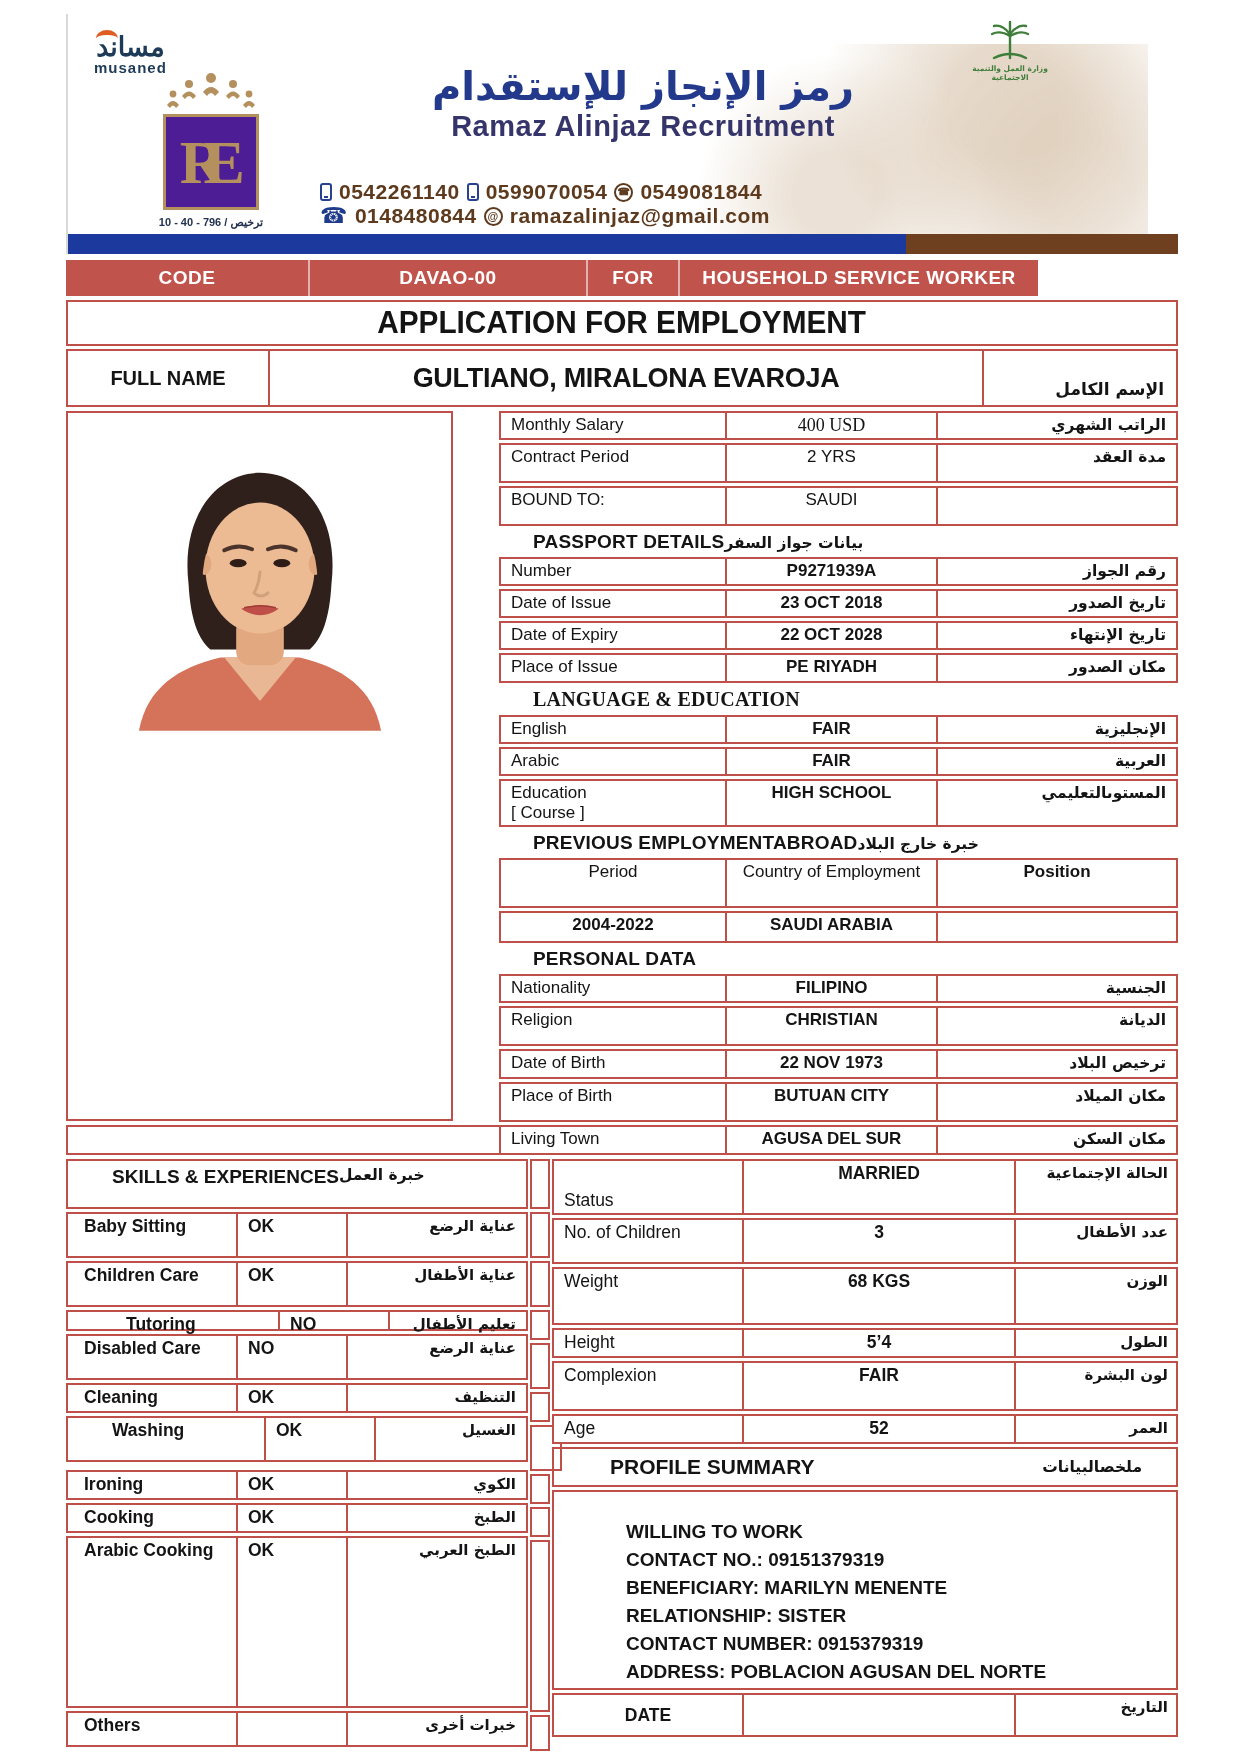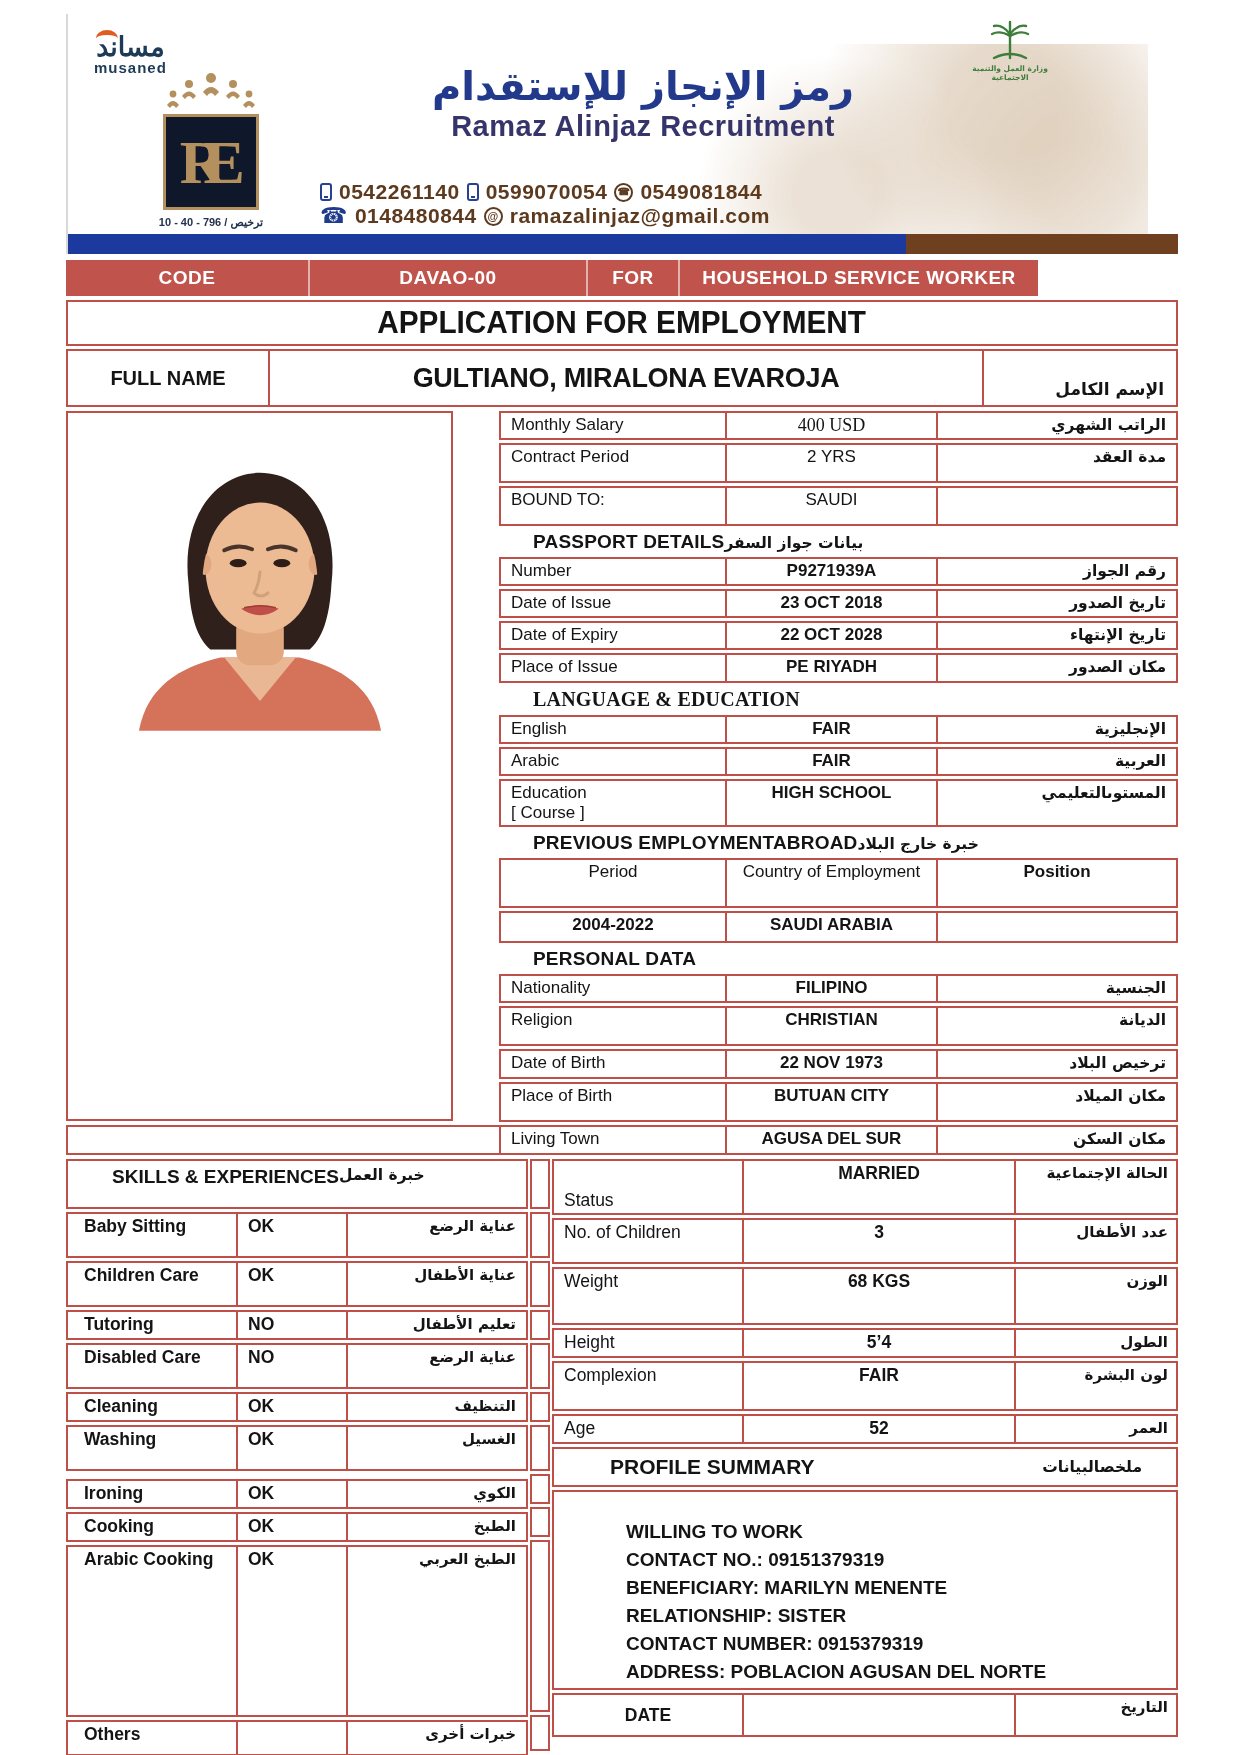--- a/index.html
+++ b/index.html
@@ -23,21 +23,21 @@
          radial-gradient(circle at 72% 28%, rgba(201,174,142,.55) 0 14%, rgba(201,174,142,0) 45%),
          radial-gradient(circle at 40% 75%, rgba(201,174,142,.45) 0 12%, rgba(201,174,142,0) 40%),
          radial-gradient(circle at 88% 70%, rgba(201,174,142,.40) 0 10%, rgba(201,174,142,0) 38%);
         opacity:.8; }
   .musaned { position:absolute; left:26px; top:20px; text-align:center; }
   .musaned-ar { font-family:Liberation Sans, sans-serif; font-weight:bold; font-size:27px; color:#1d3a56; line-height:1; position:relative; direction:rtl;}
   .musaned-ar::after { content:""; position:absolute; left:2px; top:-4px; width:22px; height:12px;
         border-top:5px solid #e05c22; border-radius:50% 50% 0 0; }
   .musaned-en { font-weight:bold; font-size:15px; letter-spacing:1px; color:#1d3a56; margin-top:-2px;}
   .relogo { position:absolute; left:58px; top:58px; width:170px; text-align:center; }
-  .rebox { width:96px; height:96px; border:3px solid var(--gold); margin:0 auto; display:flex; align-items:center; justify-content:center; background:#0f172a;}
+  .rebox { width:96px; height:96px; border:3px solid var(--gold); margin:0 auto; display:flex; align-items:center; justify-content:center; background:#4c1d95;}
   .remono { font-family:"Liberation Serif",serif; font-weight:bold; font-size:62px; color:var(--gold); letter-spacing:-0.34em; padding-right:0.3em; }
   .license { margin-top:6px; font-size:11px; font-weight:bold; color:#23324f; }
   .titles { position:absolute; left:240px; top:50px; width:670px; text-align:center; }
   .title-ar { font-family:"DejaVu Sans",sans-serif; direction:rtl; font-weight:bold; font-size:40px; color:var(--blue); line-height:1.1; }
   .title-en { font-weight:bold; font-size:29px; color:#35356b; letter-spacing:.5px; margin-top:2px;text-align:center; }
   .ministry { position:absolute; right:108px; top:6px; width:120px; text-align:center; }
   .ministry-text { font-family:"DejaVu Sans",sans-serif; direction:rtl; font-size:7.5px; color:#3f7d3a; font-weight:bold; line-height:1.2; width:100px; margin:0 auto; }
   .contacts { position:absolute; left:252px; top:166px; width:760px; }
   .cline { display:flex; align-items:center; gap:7px; font-weight:bold; font-size:21px; color:var(--brown); letter-spacing:.5px; line-height:1.15; }
   .mob-ic { display:inline-block; width:12px; height:18px; border:2px solid #27408f; border-radius:3px; position:relative; }
@@ -93,21 +93,21 @@
   .regionB { display:flex; margin-top:4px; }
   .sk-tbl { width:462px; }
   .sp-col { width:20px; margin-left:2px; }
   .st-tbl { flex:1; margin-left:2px; }
 
   .sk-hdr { border:2px solid var(--bd); margin-bottom:3px; height:50px; padding:5px 0 0 44px; display:flex; align-items:flex-start; }
   .sr { display:flex; border:2px solid var(--bd); margin-bottom:3px; background:#fff; }
   .sl { width:170px; padding:2px 8px 2px 16px; font-weight:bold; font-size:17.5px; line-height:21px; border-right:2px solid var(--bd); }
   .sv { width:110px; padding:2px 10px; font-weight:bold; font-size:17.5px; line-height:21px; border-right:2px solid var(--bd); }
   .sa { flex:1; padding:2px 10px; direction:rtl; text-align:right; font-family:"DejaVu Sans",sans-serif; font-weight:bold; font-size:15px; line-height:21px; }
-  .mb8 { margin-bottom:8px; }
+  .mb8 { margin-bottom:8px;padding-left:28px; }
   .spc { border:2px solid var(--bd); margin-bottom:3px; }
 
   .mr-l { width:190px; padding:2px 10px; font-size:17.5px; line-height:21px; border-right:2px solid var(--bd); display:flex; align-items:flex-end; }
   .mr-l.top { align-items:flex-start; }
   .mr-v { flex:1; padding:2px 6px; text-align:center; font-weight:bold; font-size:17.5px; line-height:21px; border-right:2px solid var(--bd); }
   .mr-a { width:160px; padding:2px 8px; direction:rtl; text-align:right; font-family:"DejaVu Sans",sans-serif; font-weight:bold; font-size:15px; line-height:20px; }
 
   .ps-hdr { border:2px solid var(--bd); margin-bottom:3px; height:40px; display:flex; align-items:center; justify-content:space-between; padding:0 34px 0 56px; }
   .ps-hdr .en { font-weight:bold; font-size:21px; }
   .ps-hdr .ar2 { font-family:"DejaVu Sans",sans-serif; direction:rtl; font-weight:bold; font-size:15.5px; }
@@ -363,21 +363,21 @@
       <div class="sr" style="height:46px;">
         <div class="sl">Baby Sitting</div>
         <div class="sv">OK</div>
         <div class="sa">عناية الرضع</div>
       </div>
       <div class="sr" style="height:46px;">
         <div class="sl">Children Care</div>
         <div class="sv">OK</div>
         <div class="sa">عناية الأطفال</div>
       </div>
-      <div class="sr" style="height:30px;">
+      <div class="sr" style="height:21px;padding-left:42px;">
         <div class="sl">Tutoring</div>
         <div class="sv">NO</div>
         <div class="sa">تعليم الأطفال</div>
       </div>
       <div class="sr" style="height:46px;">
         <div class="sl">Disabled Care</div>
         <div class="sv">NO</div>
         <div class="sa">عناية الرضع</div>
       </div>
       <div class="sr" style="height:30px;">

